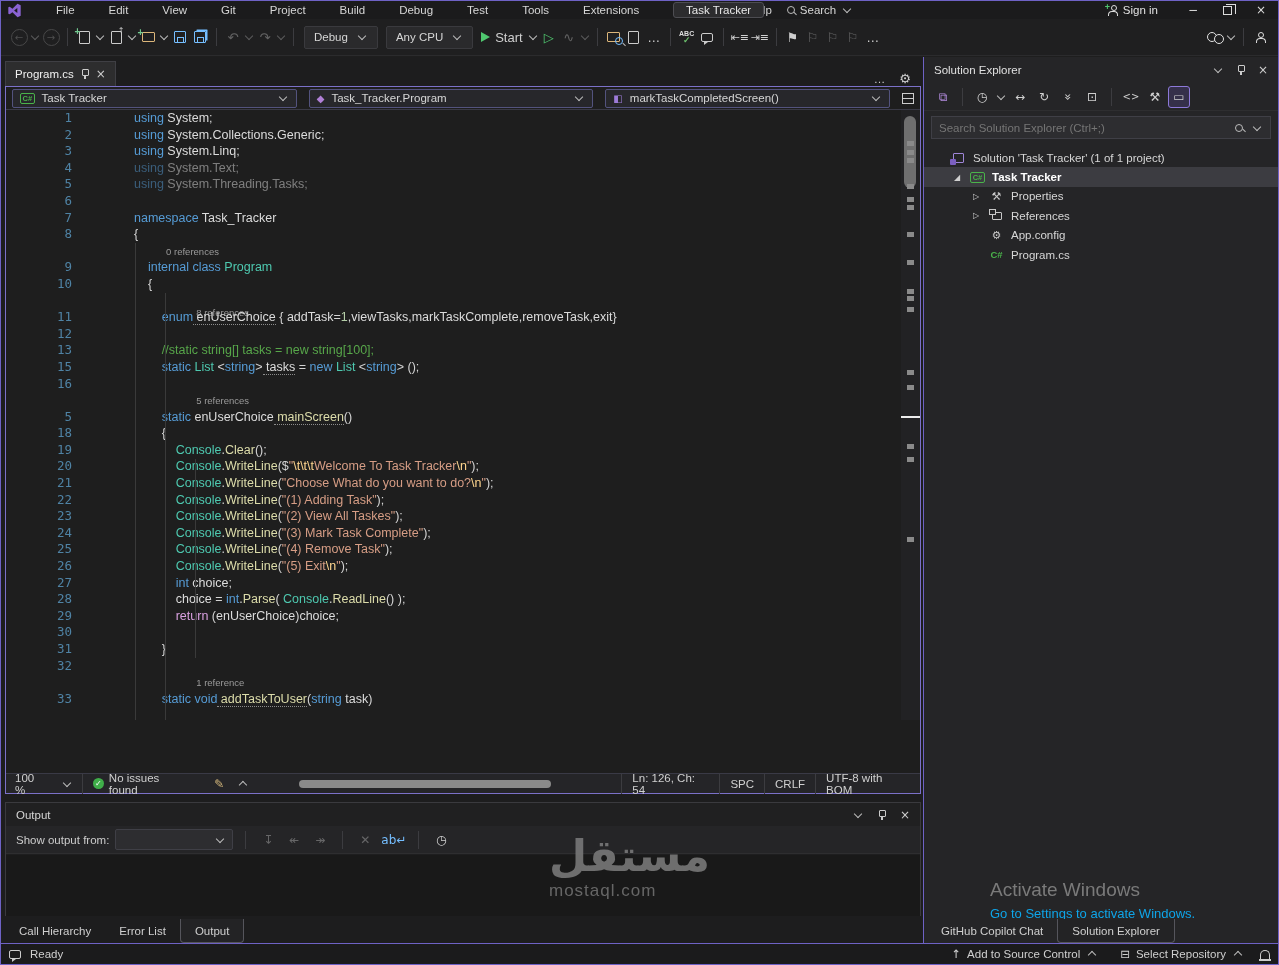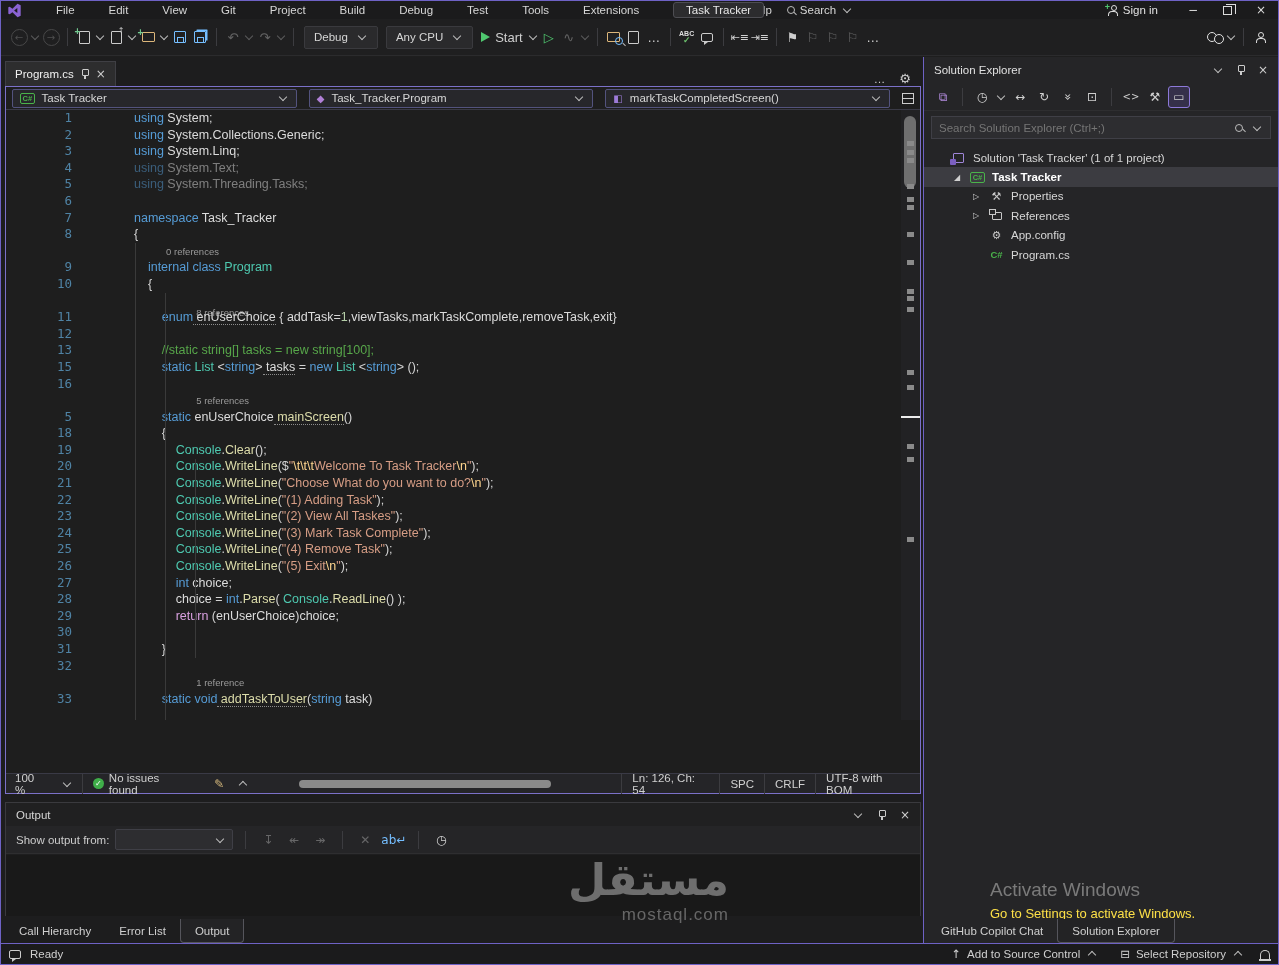--- a/index.html
+++ b/index.html
@@ -148,22 +148,22 @@
   .tico { width:17px; display:inline-flex; justify-content:center; flex:none; font-family:"DejaVu Sans", sans-serif; }
   .ic-sol { width:11px; height:10px; border:1.5px solid #9f86d8; border-radius:1px; position:relative; }
   .ic-sol:after { content:''; position:absolute; left:-4px; bottom:-3px; width:6px; height:6px; background:#7b5fc0; border-radius:1px; }
   .ic-ref { width:10px; height:8px; border:1.2px solid #c8c8c8; border-radius:1px; position:relative; }
   .ic-ref:after { content:''; position:absolute; width:5px; height:4px; border:1.2px solid #c8c8c8; left:-4px; top:-4px; background:#252527; }
   .gearch { color:#c8c8c8; font-size:11px; font-family:"DejaVu Sans", sans-serif; }
 
   
   .activate { position:absolute; left:66px; top:822px; color:#7a7a7a; pointer-events:none; }
   .activate .l1 { font-size:19px; }
-  .activate .l2 { font-size:13px; margin-top:5px; color:#fde047; }
-  .mostaql { position:absolute; left:548px; top:856px; width:180px; text-align:right; color:#787878; opacity:.9; z-index:40; pointer-events:none; }
+  .activate .l2 { font-size:13px; margin-top:5px; color:#0ea5e9; }
+  .mostaql { position:absolute; left:548px; top:832px; width:180px; text-align:left; color:#787878; opacity:.9; z-index:40; pointer-events:none; }
   .mostaql .ar { font-size:44px; font-weight:bold; line-height:46px; font-family:"DejaVu Sans", sans-serif; }
   .mostaql .dom { font-size:17px; color:#6f6f6f; letter-spacing:1px; line-height:24px; }
 
   
   .statusbar { position:absolute; left:0; right:0; bottom:0; height:21px; background:#1b1b1c; border-top:1px solid #6e62c5;
                display:flex; align-items:center; padding:0 8px; color:#cfcfcf; z-index:30; }
   .sb-right { margin-left:auto; display:flex; align-items:center; gap:10px; }
   .sb-item { display:flex; align-items:center; gap:6px; padding:0 6px; }
   .bell { position:relative; width:10px; height:9px; border:1.4px solid #ccc; border-bottom:none; border-radius:6px 6px 0 0; display:inline-block; }
   .bell:after { content:''; position:absolute; left:-2px; bottom:-2px; width:12px; height:1.4px; background:#ccc; }

